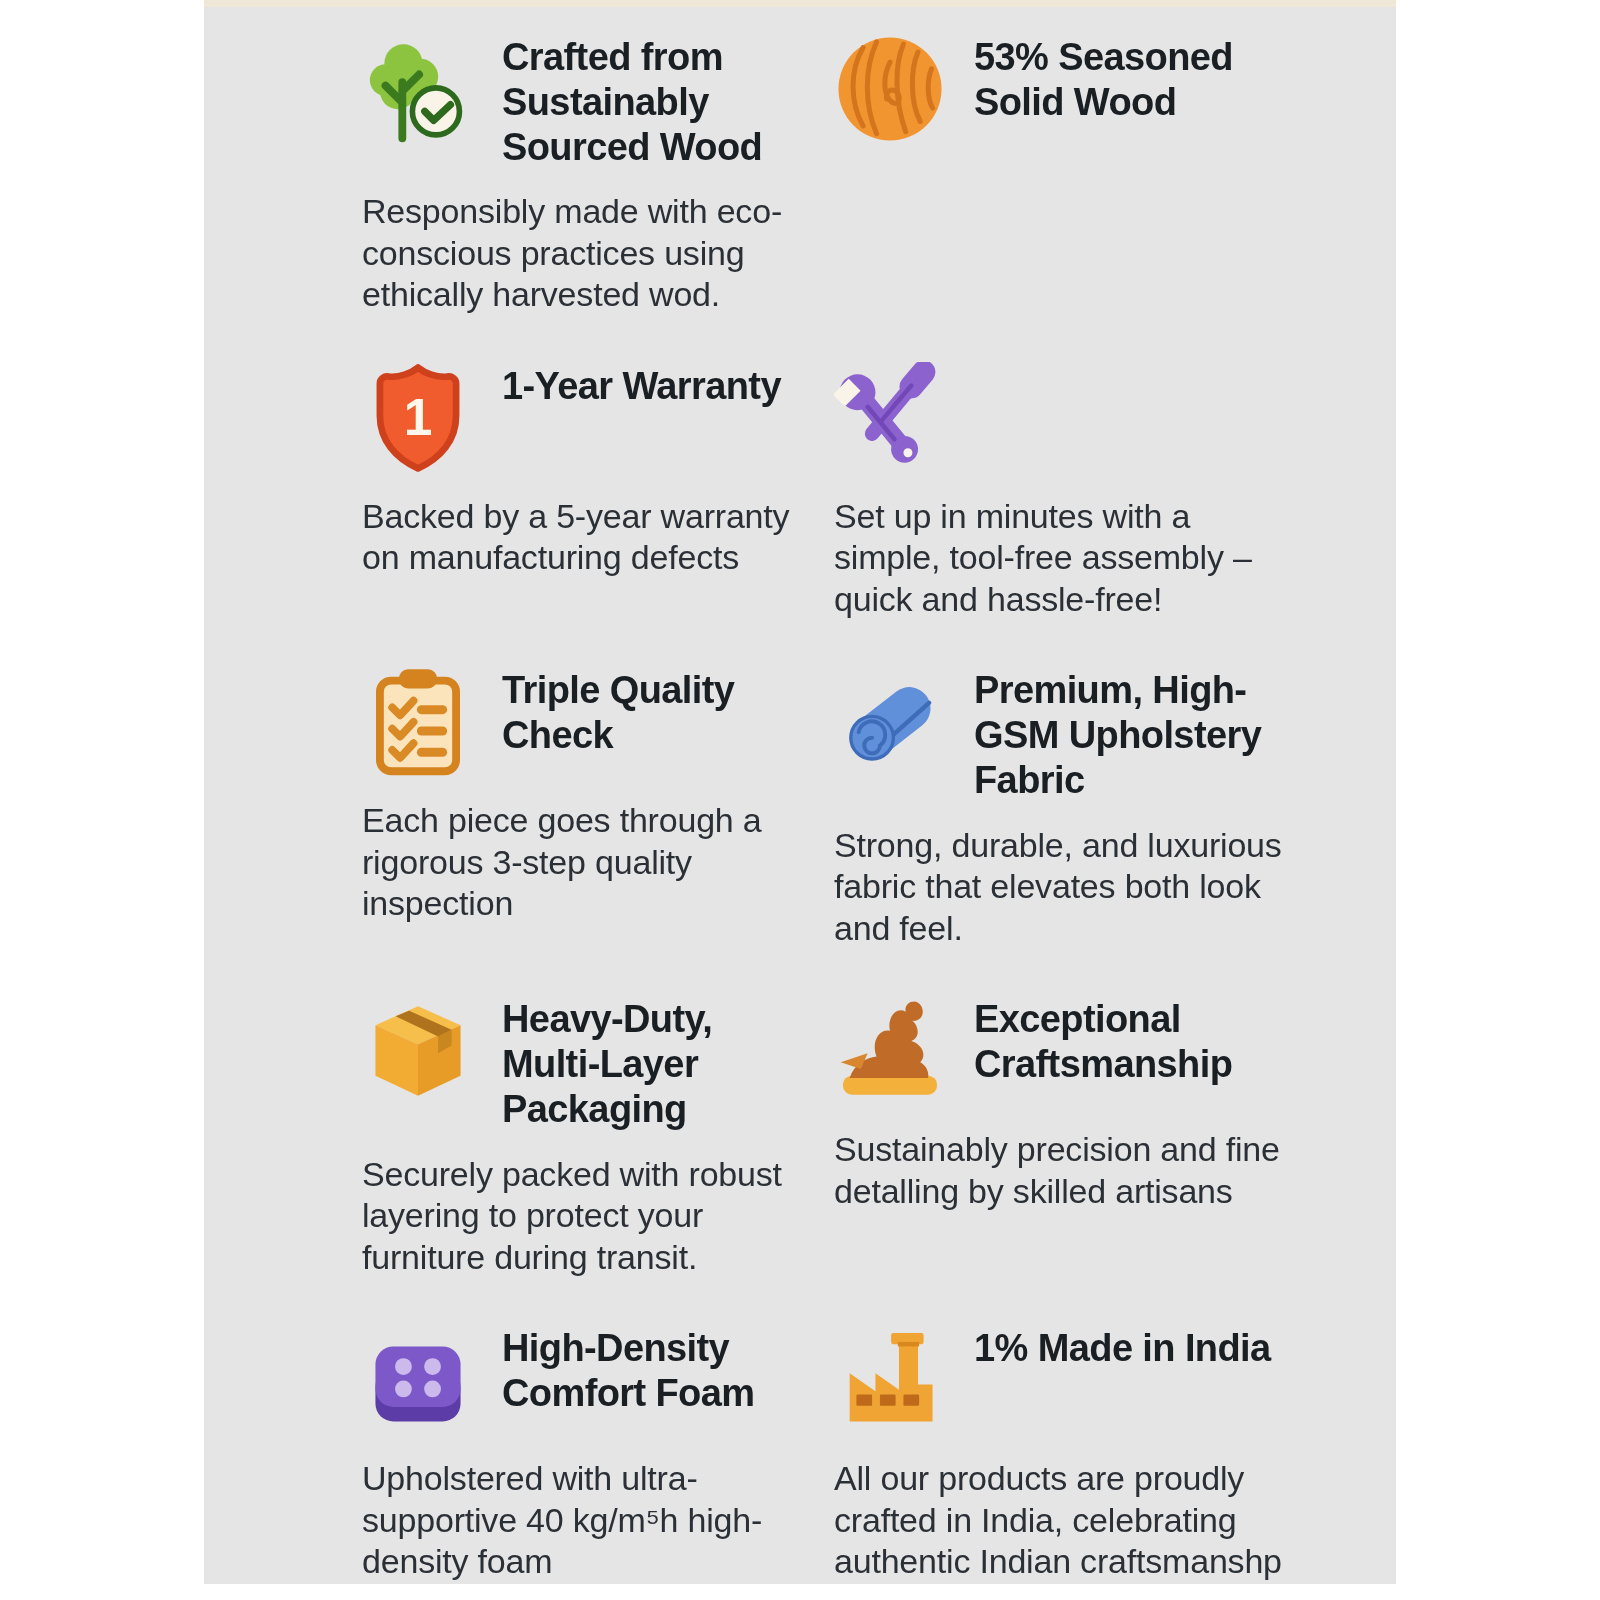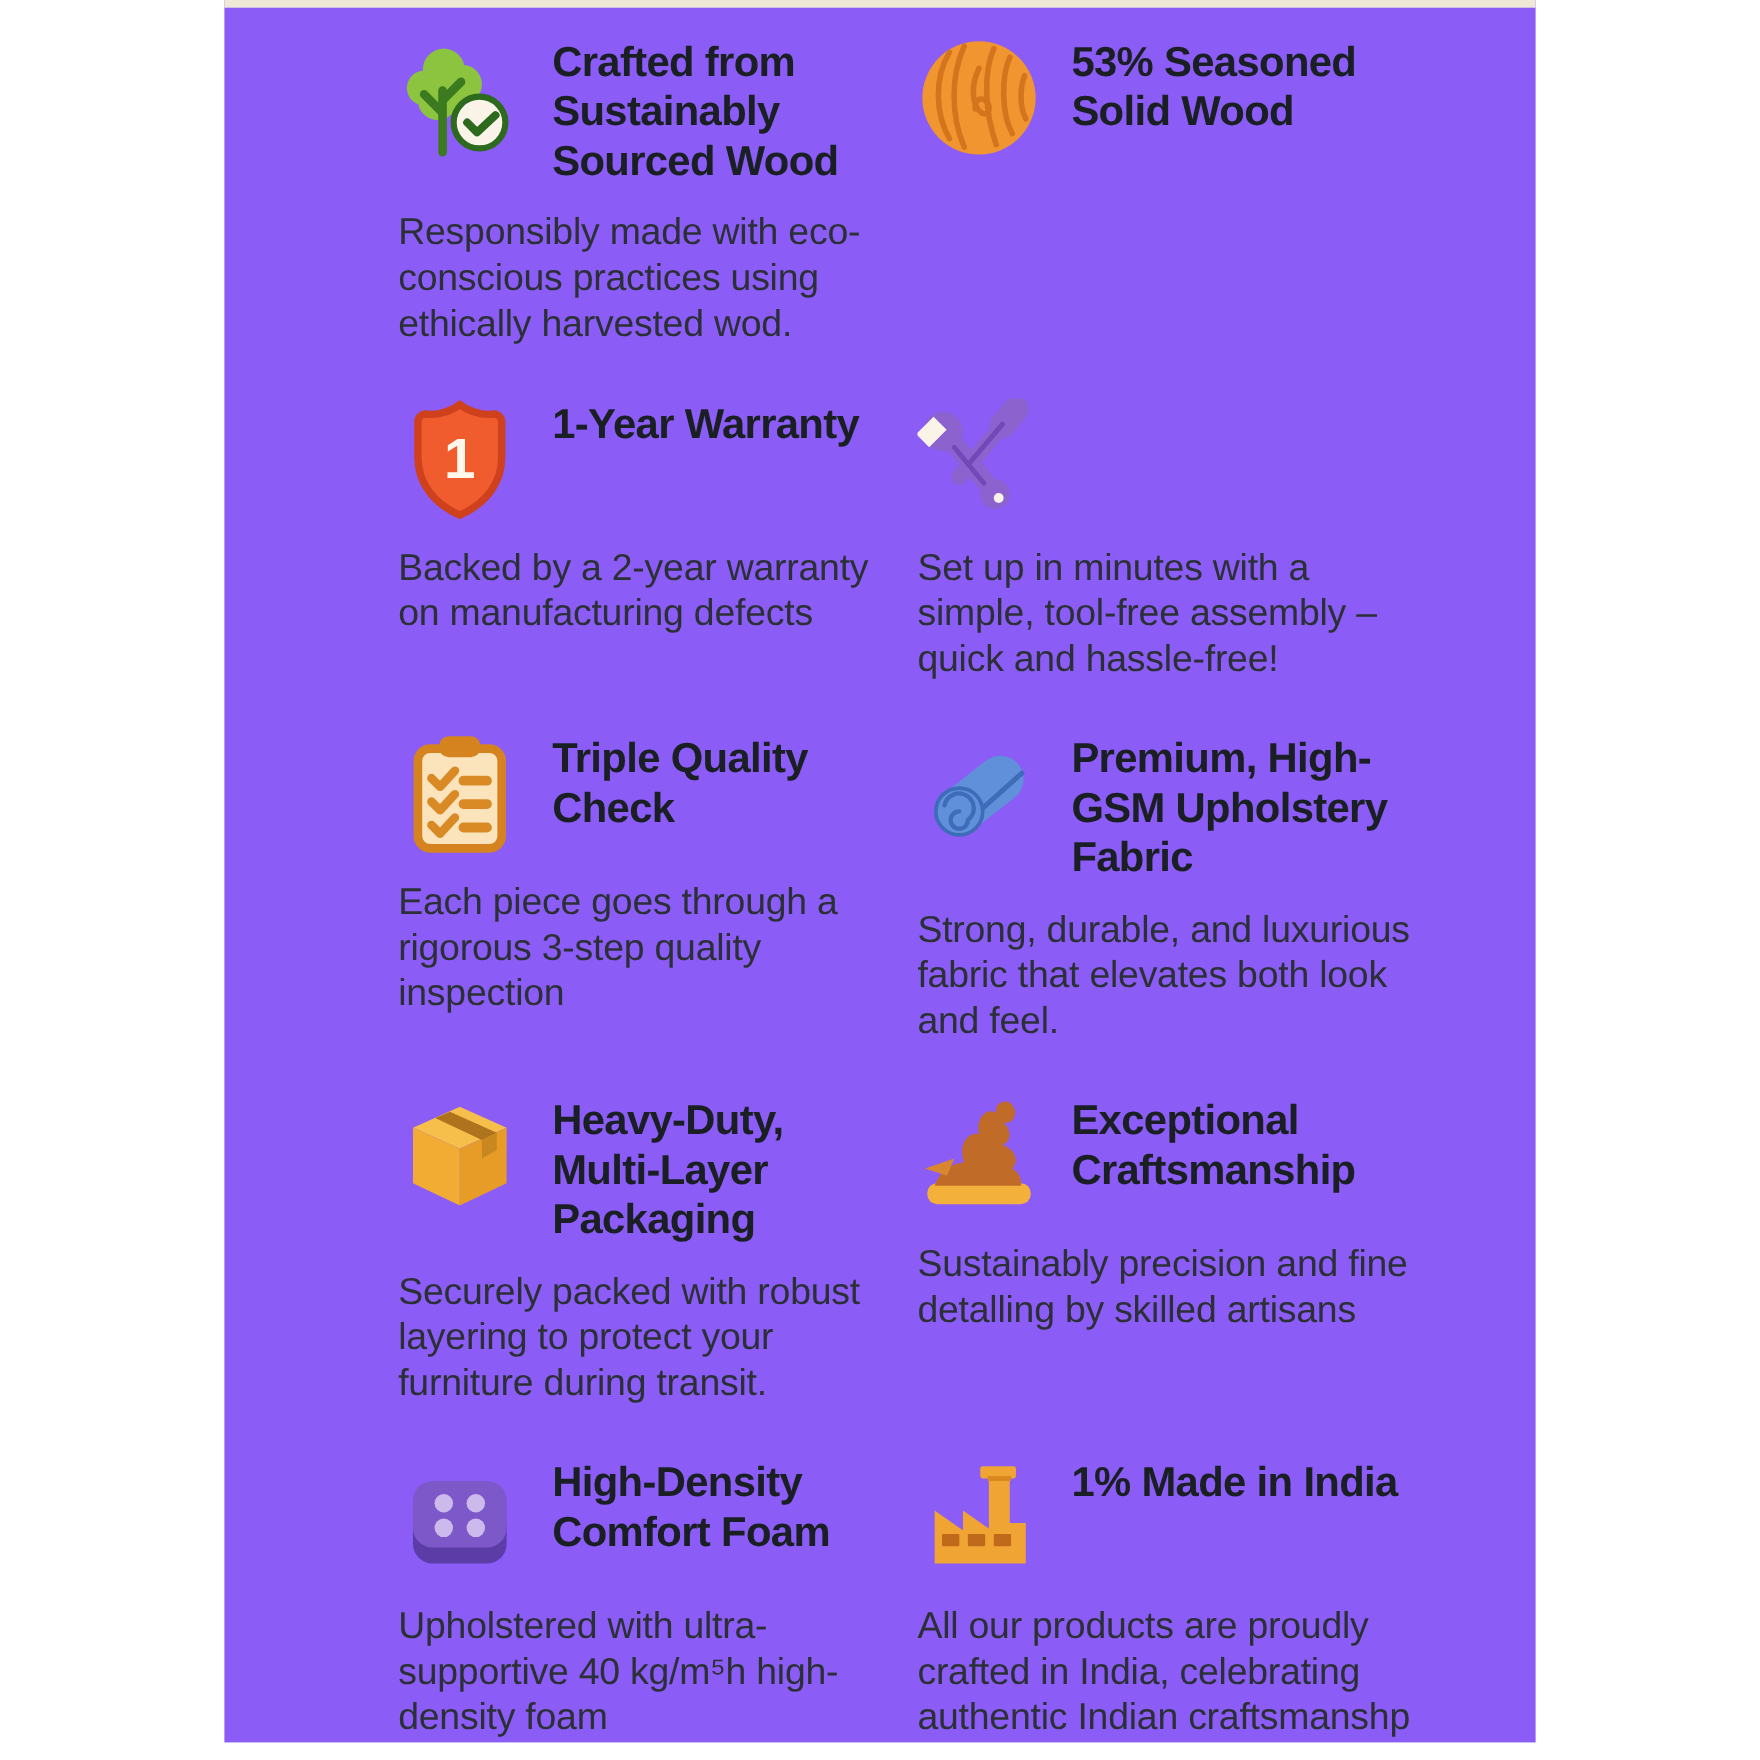--- a/index.html
+++ b/index.html
@@ -4,21 +4,21 @@
 <style>
   html,body{margin:0;padding:0;}
   body{
     width:1600px;height:1600px;overflow:hidden;
     background:#ffffff;
     font-family:"Liberation Sans", sans-serif;
   }
   .page{position:relative;width:1600px;height:1600px;background:#ffffff;}
   .panel{
     position:absolute;left:204px;top:0;width:1192px;height:1584px;
-    background:#8b5cf6;
+    background:#e5e5e5;
     border-top:7px solid #F0E8D7;
     box-sizing:border-box;
   }
   .grid{
     position:absolute;left:158px;top:26px;
     display:grid;
     grid-template-columns:448px 448px;
     column-gap:24px;
     row-gap:46px;
   }
@@ -85,21 +85,21 @@
   <div class="feature">
     <div class="feature-head">
       <div class="feature-icon">
               <svg viewBox="0 0 100 100">
                 <path d="M50 5 C 44 10, 33 14, 24 13 C 20 12, 16 15, 16 19 L16 48 C 16 70 30 86 50 95 C 70 86 84 70 84 48 L84 19 C 84 15 80 12 76 13 C 67 14 56 10 50 5 Z" fill="#F15C2E" stroke="#CE411C" stroke-width="6" stroke-linejoin="round"></path>
                 <text x="50" y="65" text-anchor="middle" font-size="46" font-weight="bold" fill="#FFF6EC" class="badge-text">1</text>
               </svg>
             </div>
       <div class="feature-title">1-Year Warranty</div>
     </div>
-    <div class="feature-desc">Backed by a 2-year warranty on manufacturing defects</div>
+    <div class="feature-desc">Backed by a 5-year warranty on manufacturing defects</div>
   </div>
 
   <div class="feature">
     <div class="feature-head">
       <div class="feature-icon">
               <svg viewBox="0 0 100 100">
                 <line x1="74" y1="16" x2="34" y2="64" stroke="#8B62CE" stroke-width="13" stroke-linecap="round"></line>
                 <line x1="80" y1="9" x2="69" y2="22" stroke="#8B62CE" stroke-width="21" stroke-linecap="round"></line>
                 <line x1="26" y1="32" x2="62" y2="76" stroke="#8B62CE" stroke-width="15" stroke-linecap="round"></line>
                 <circle cx="21" cy="27" r="16" fill="#8B62CE"></circle>

